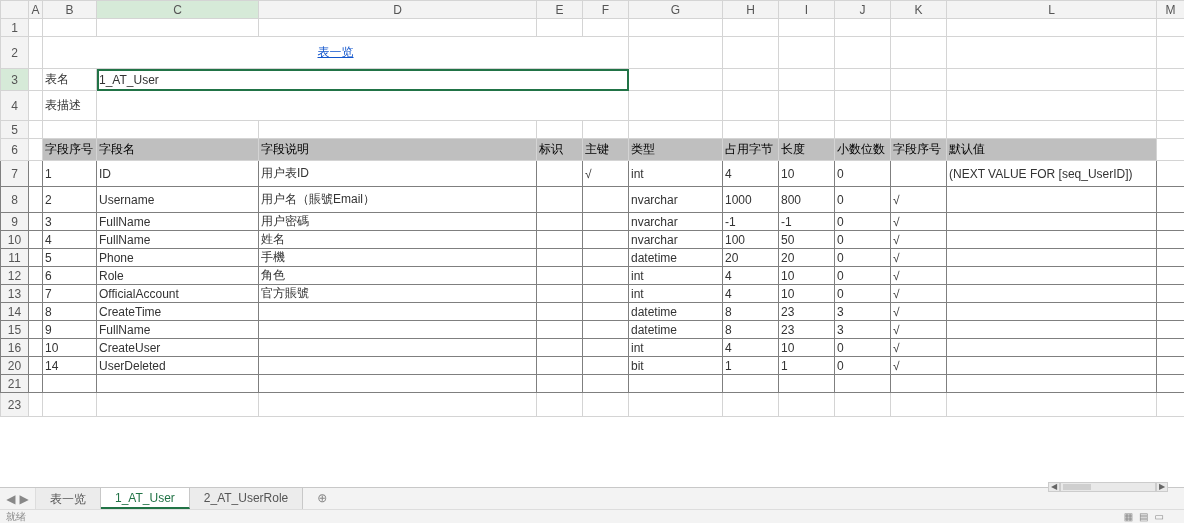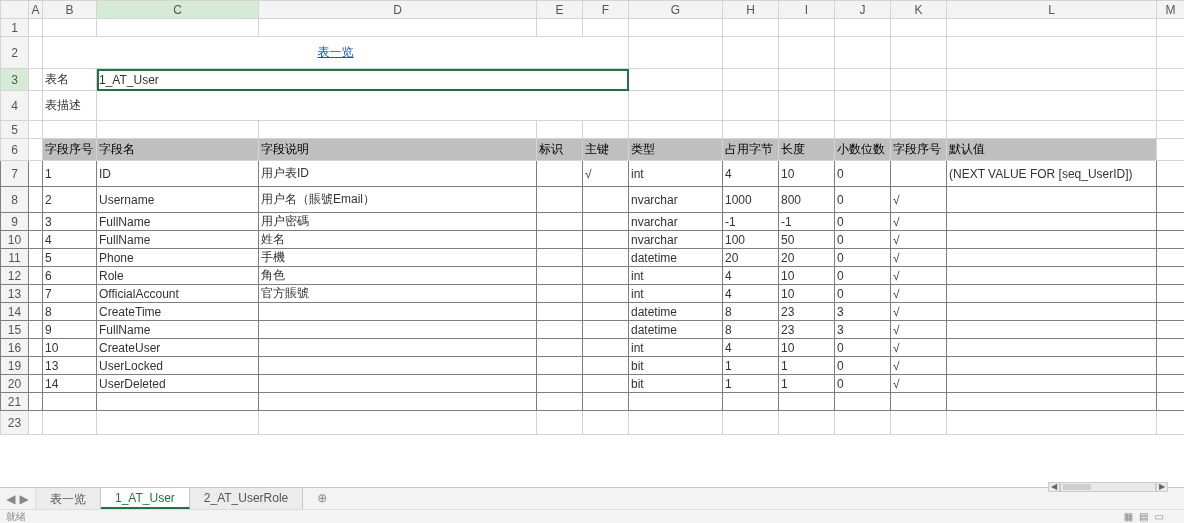--- a/index.html
+++ b/index.html
@@ -411,36 +411,20 @@
         <td style="text-align:left"></td>
         <td>int</td>
         <td>4</td>
         <td>10</td>
         <td>0</td>
         <td>√</td>
         <td></td>
         <td></td>
       </tr>
       <tr class="tbl" style="height: 14px;">
-        <td class="rowhdr">19</td>
-        <td></td>
-        <td>13</td>
-        <td>UserLocked</td>
-        <td></td>
-        <td></td>
-        <td style="text-align:left"></td>
-        <td>bit</td>
-        <td>1</td>
-        <td>1</td>
-        <td>0</td>
-        <td>√</td>
-        <td></td>
-        <td></td>
-      </tr>
-      <tr class="tbl" style="height: 14px;">
         <td class="rowhdr">20</td>
         <td></td>
         <td>14</td>
         <td>UserDeleted</td>
         <td></td>
         <td></td>
         <td style="text-align:left"></td>
         <td>bit</td>
         <td>1</td>
         <td>1</td>

